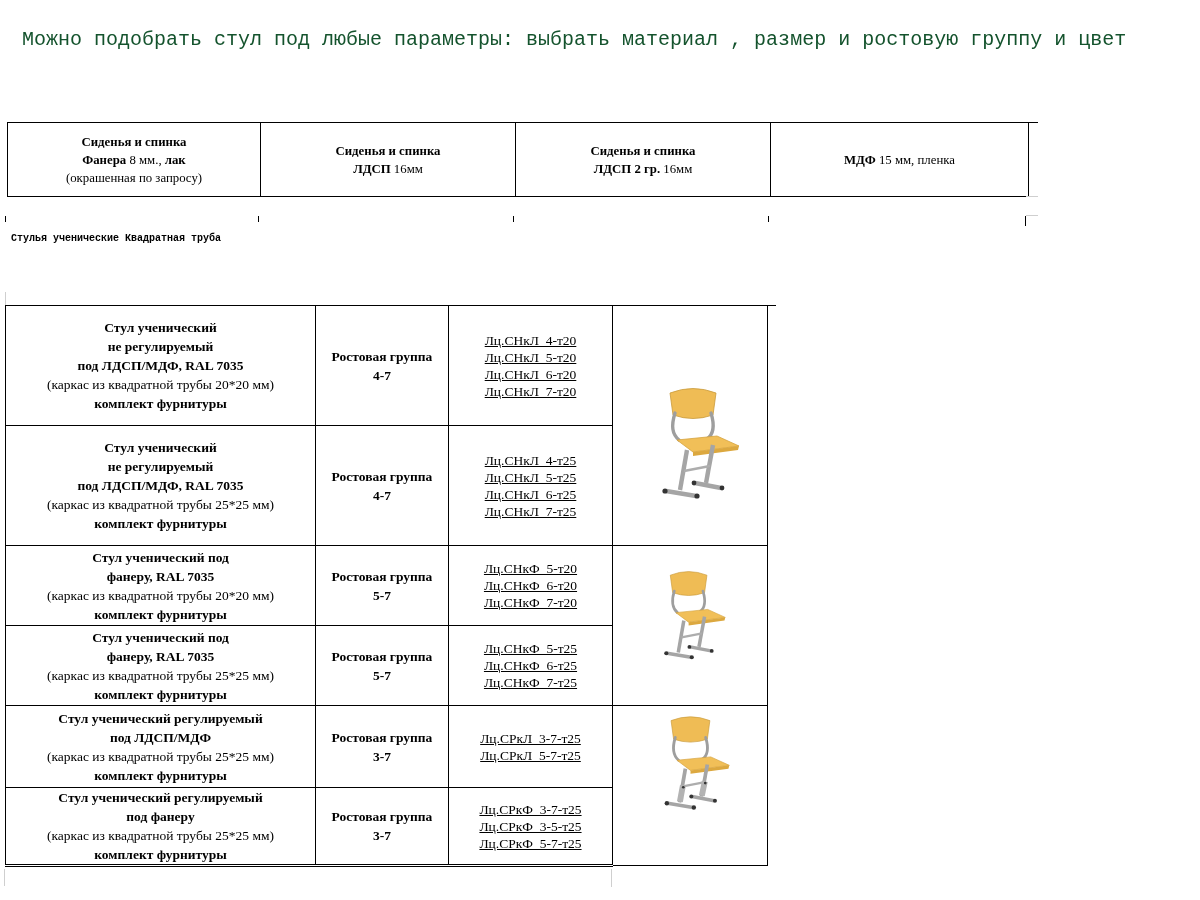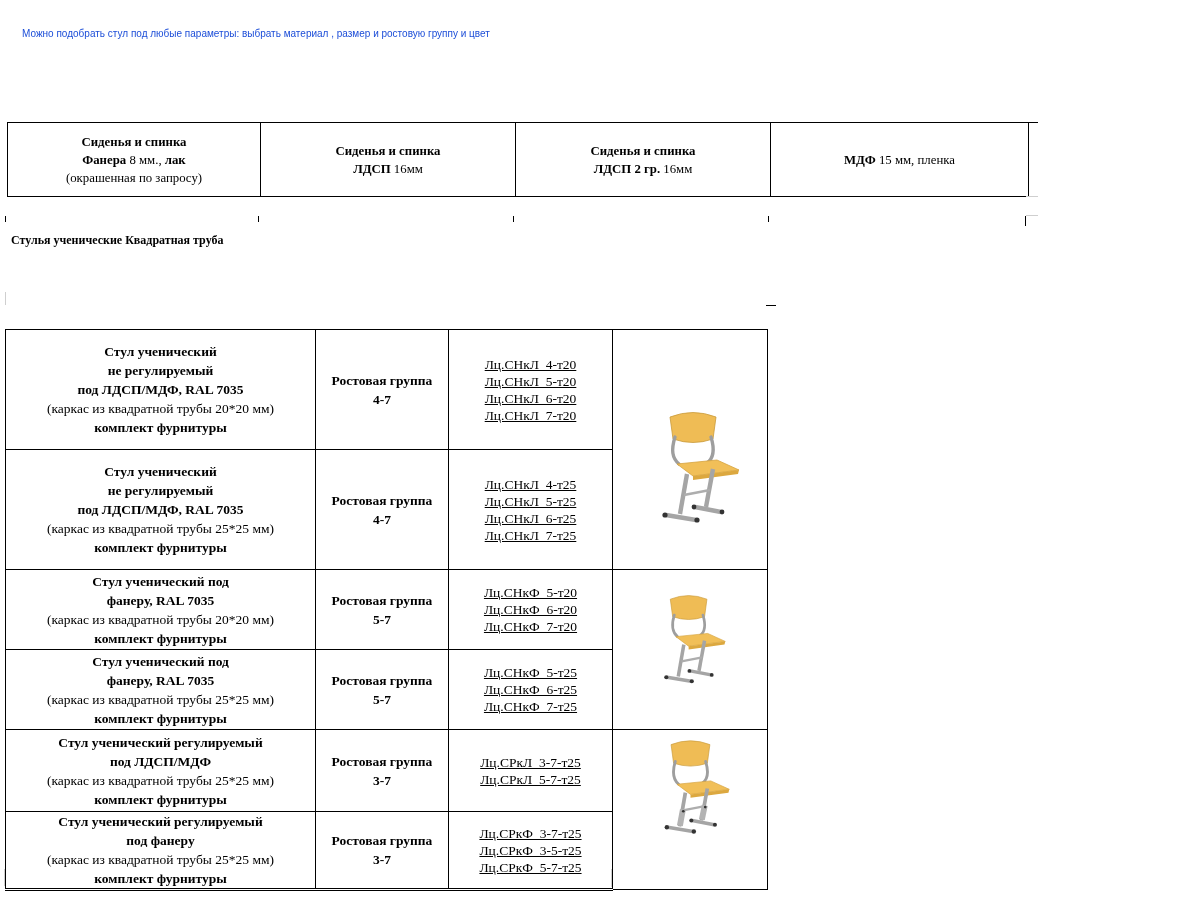--- a/index.html
+++ b/index.html
@@ -1,39 +1,39 @@
 <!DOCTYPE html>
 <html><head>
 <meta charset="utf-8">
 <style>
   html,body{margin:0;padding:0;background:#fff;}
   .page{position:relative;width:1200px;height:900px;background:#ffffff;color:#000;
         font-family:"Liberation Serif", serif;overflow:hidden;}
 
   
-  .intro{position:absolute;left:22px;font-family:Liberation Sans, sans-serif;
-         font-size:10px;color:#1d4ed8;white-space:nowrap;}
+  .intro{position:absolute;left:22px;font-family:Liberation Mono, monospace;
+         font-size:20px;color:#14532d;white-space:nowrap;}
   .intro1{top:28px;}
   .intro2{top:70px;}
 
   
   table{border-collapse:collapse;table-layout:fixed;}
   td{border:1px solid #000;text-align:center;vertical-align:middle;padding:0;}
 
   .mat-table{position:absolute;left:7px;top:122px;width:1021px;}
   .mat-table td{font-size:12.8px;line-height:18px;}
   .mat-head-row{height:74px;}
   .mat-code-row{height:19px;}
   .mat-title{font-weight:bold;}
   .bseg{font-weight:bold;}
   .mat-code{font-size:13.2px;}
 
-  .section-title{position:absolute;left:11px;top:233px;font-size:12px;font-weight:bold;white-space:nowrap;}
-
-  .chairs-table{position:absolute;left:5px;top:305px;width:762px;margin-top:24px;}
+  .section-title{position:absolute;left:11px;top:233px;font-size:10px;font-weight:bold;white-space:nowrap;font-family:Liberation Mono, monospace;}
+
+  .chairs-table{position:absolute;left:5px;top:305px;width:762px;}
   .chairs-table td{font-size:13.5px;}
   .namecell div{line-height:19px;}
   .namecell .b{font-weight:bold;}
   .namecell .n{font-weight:normal;}
   .groupcell div{font-weight:bold;line-height:19px;}
   .codecell div{line-height:17px;text-decoration:underline;}
   .imgcell{position:relative;}
   .chair{position:absolute;}
   .chair.c1{left:38px;top:78px;width:90px;height:128px;}
   .chair.c2{left:42px;top:22px;width:72px;height:102px;}

